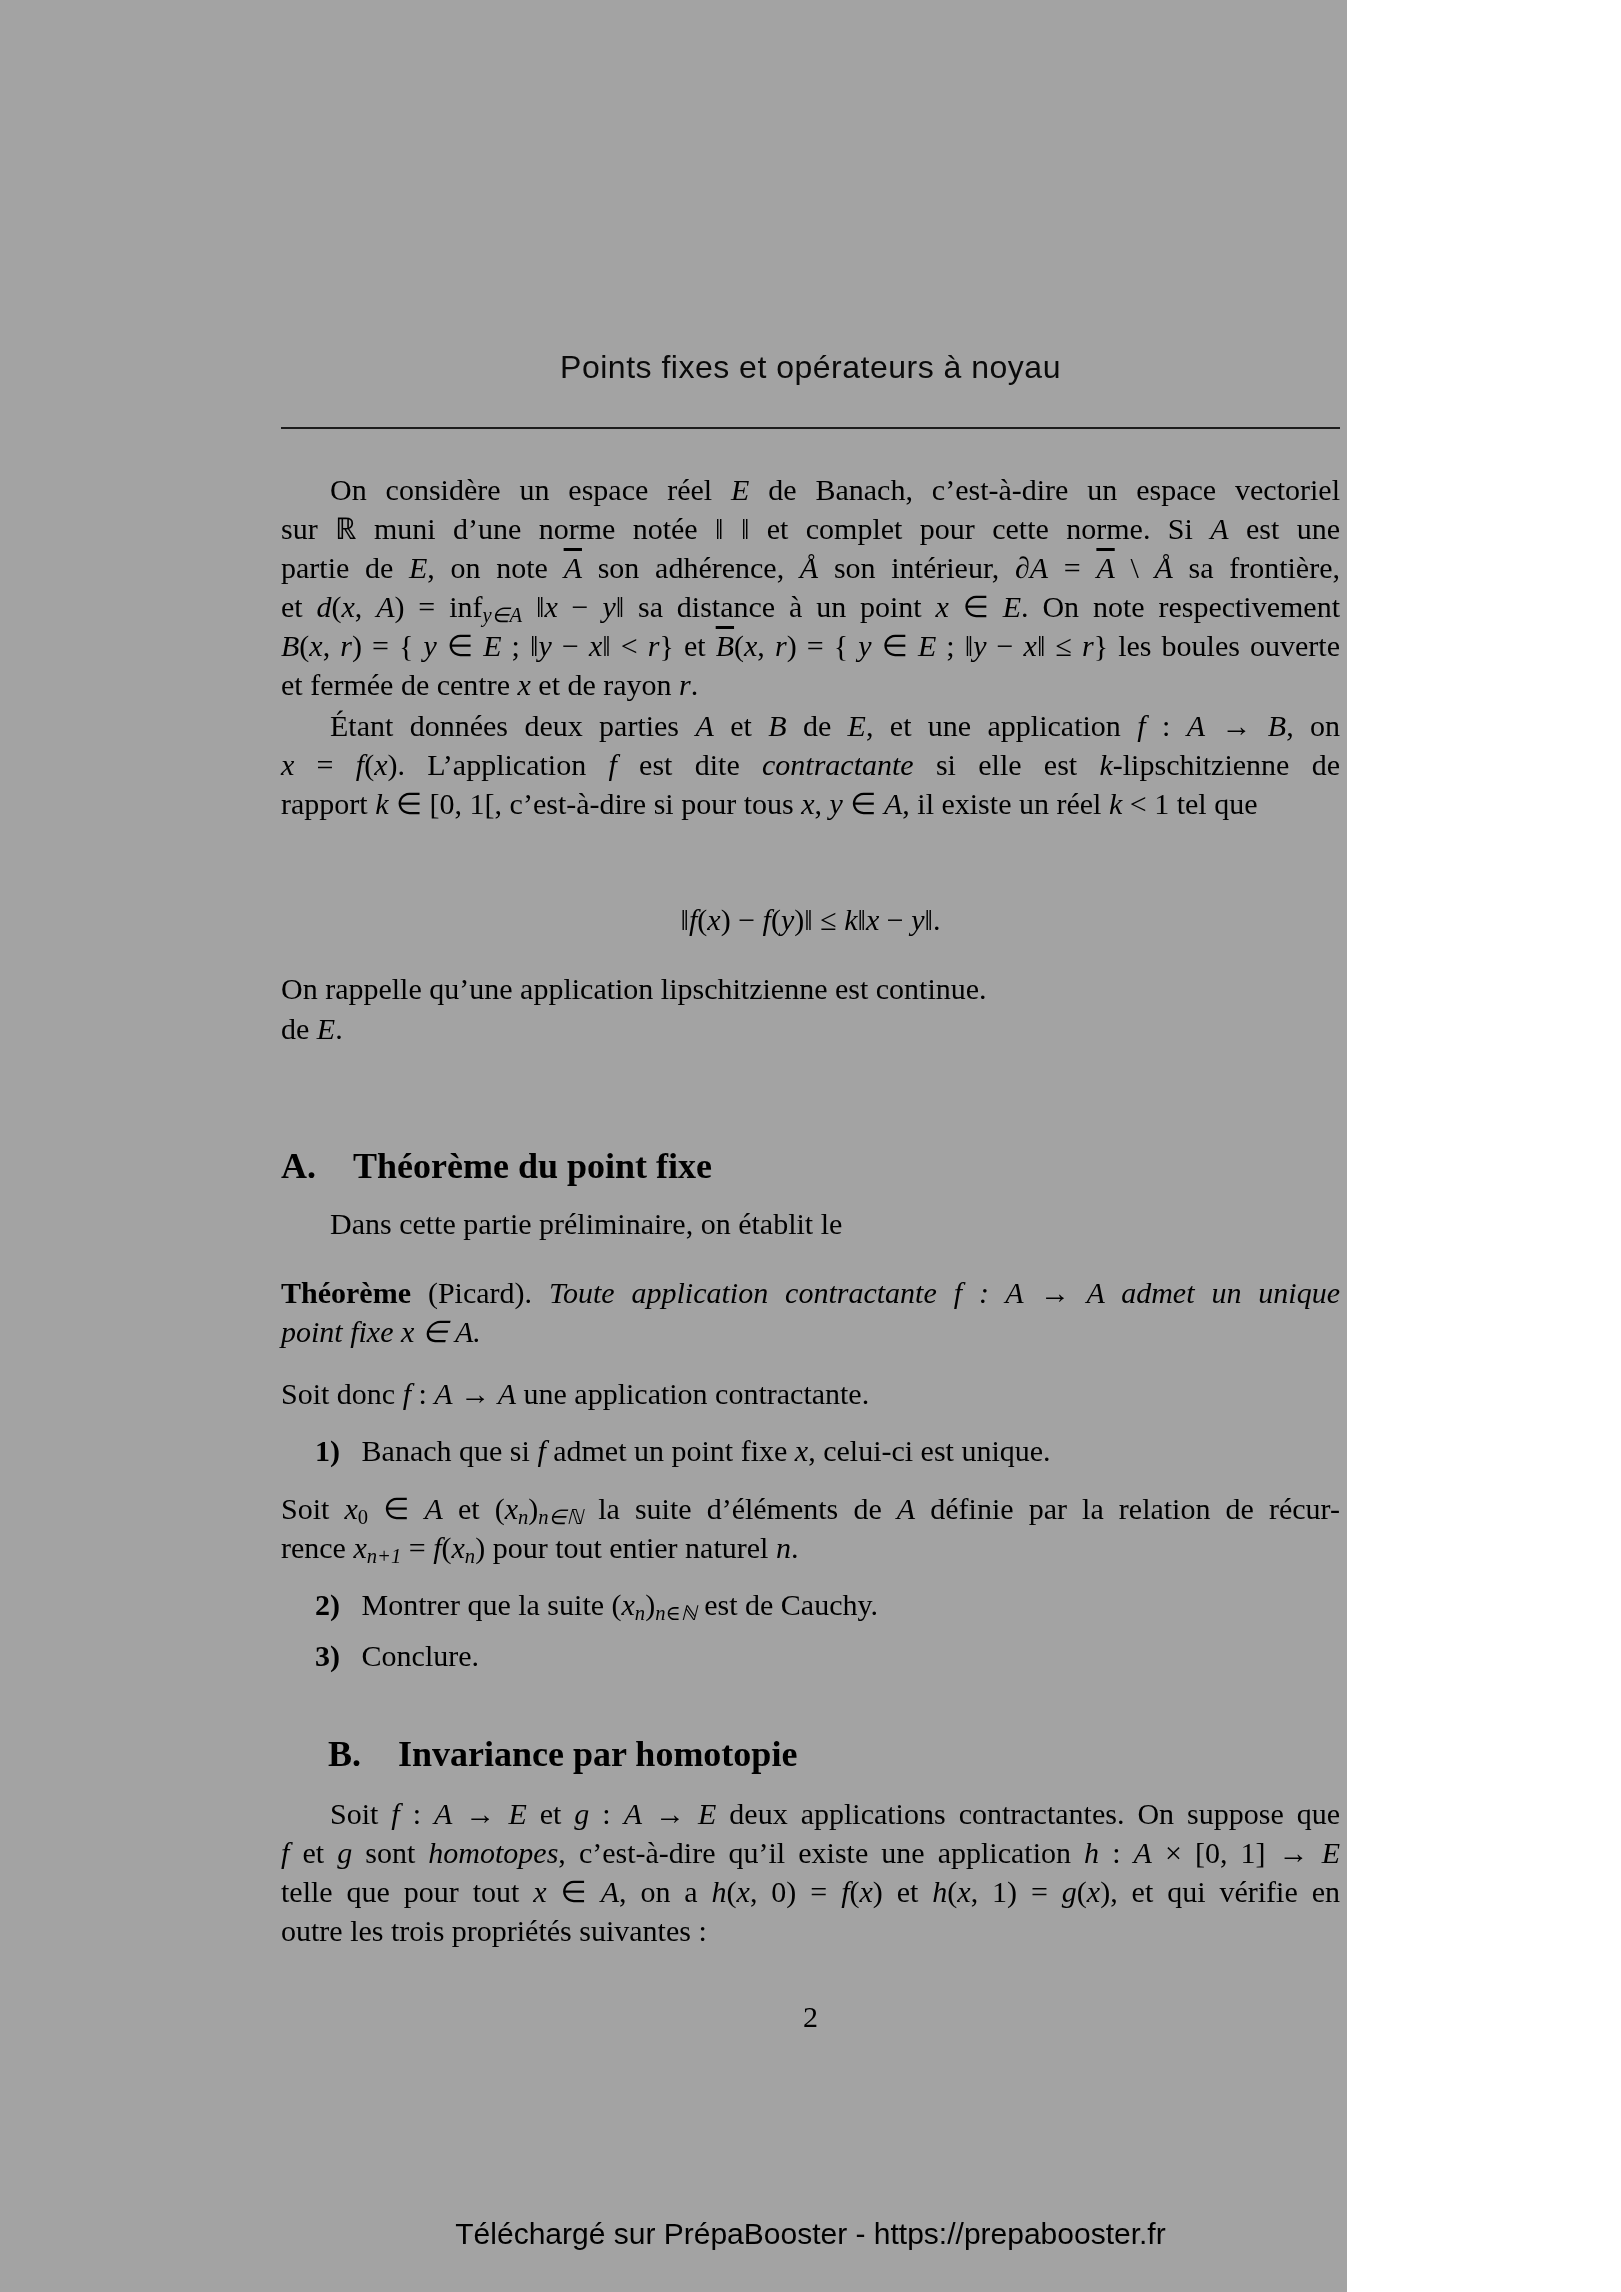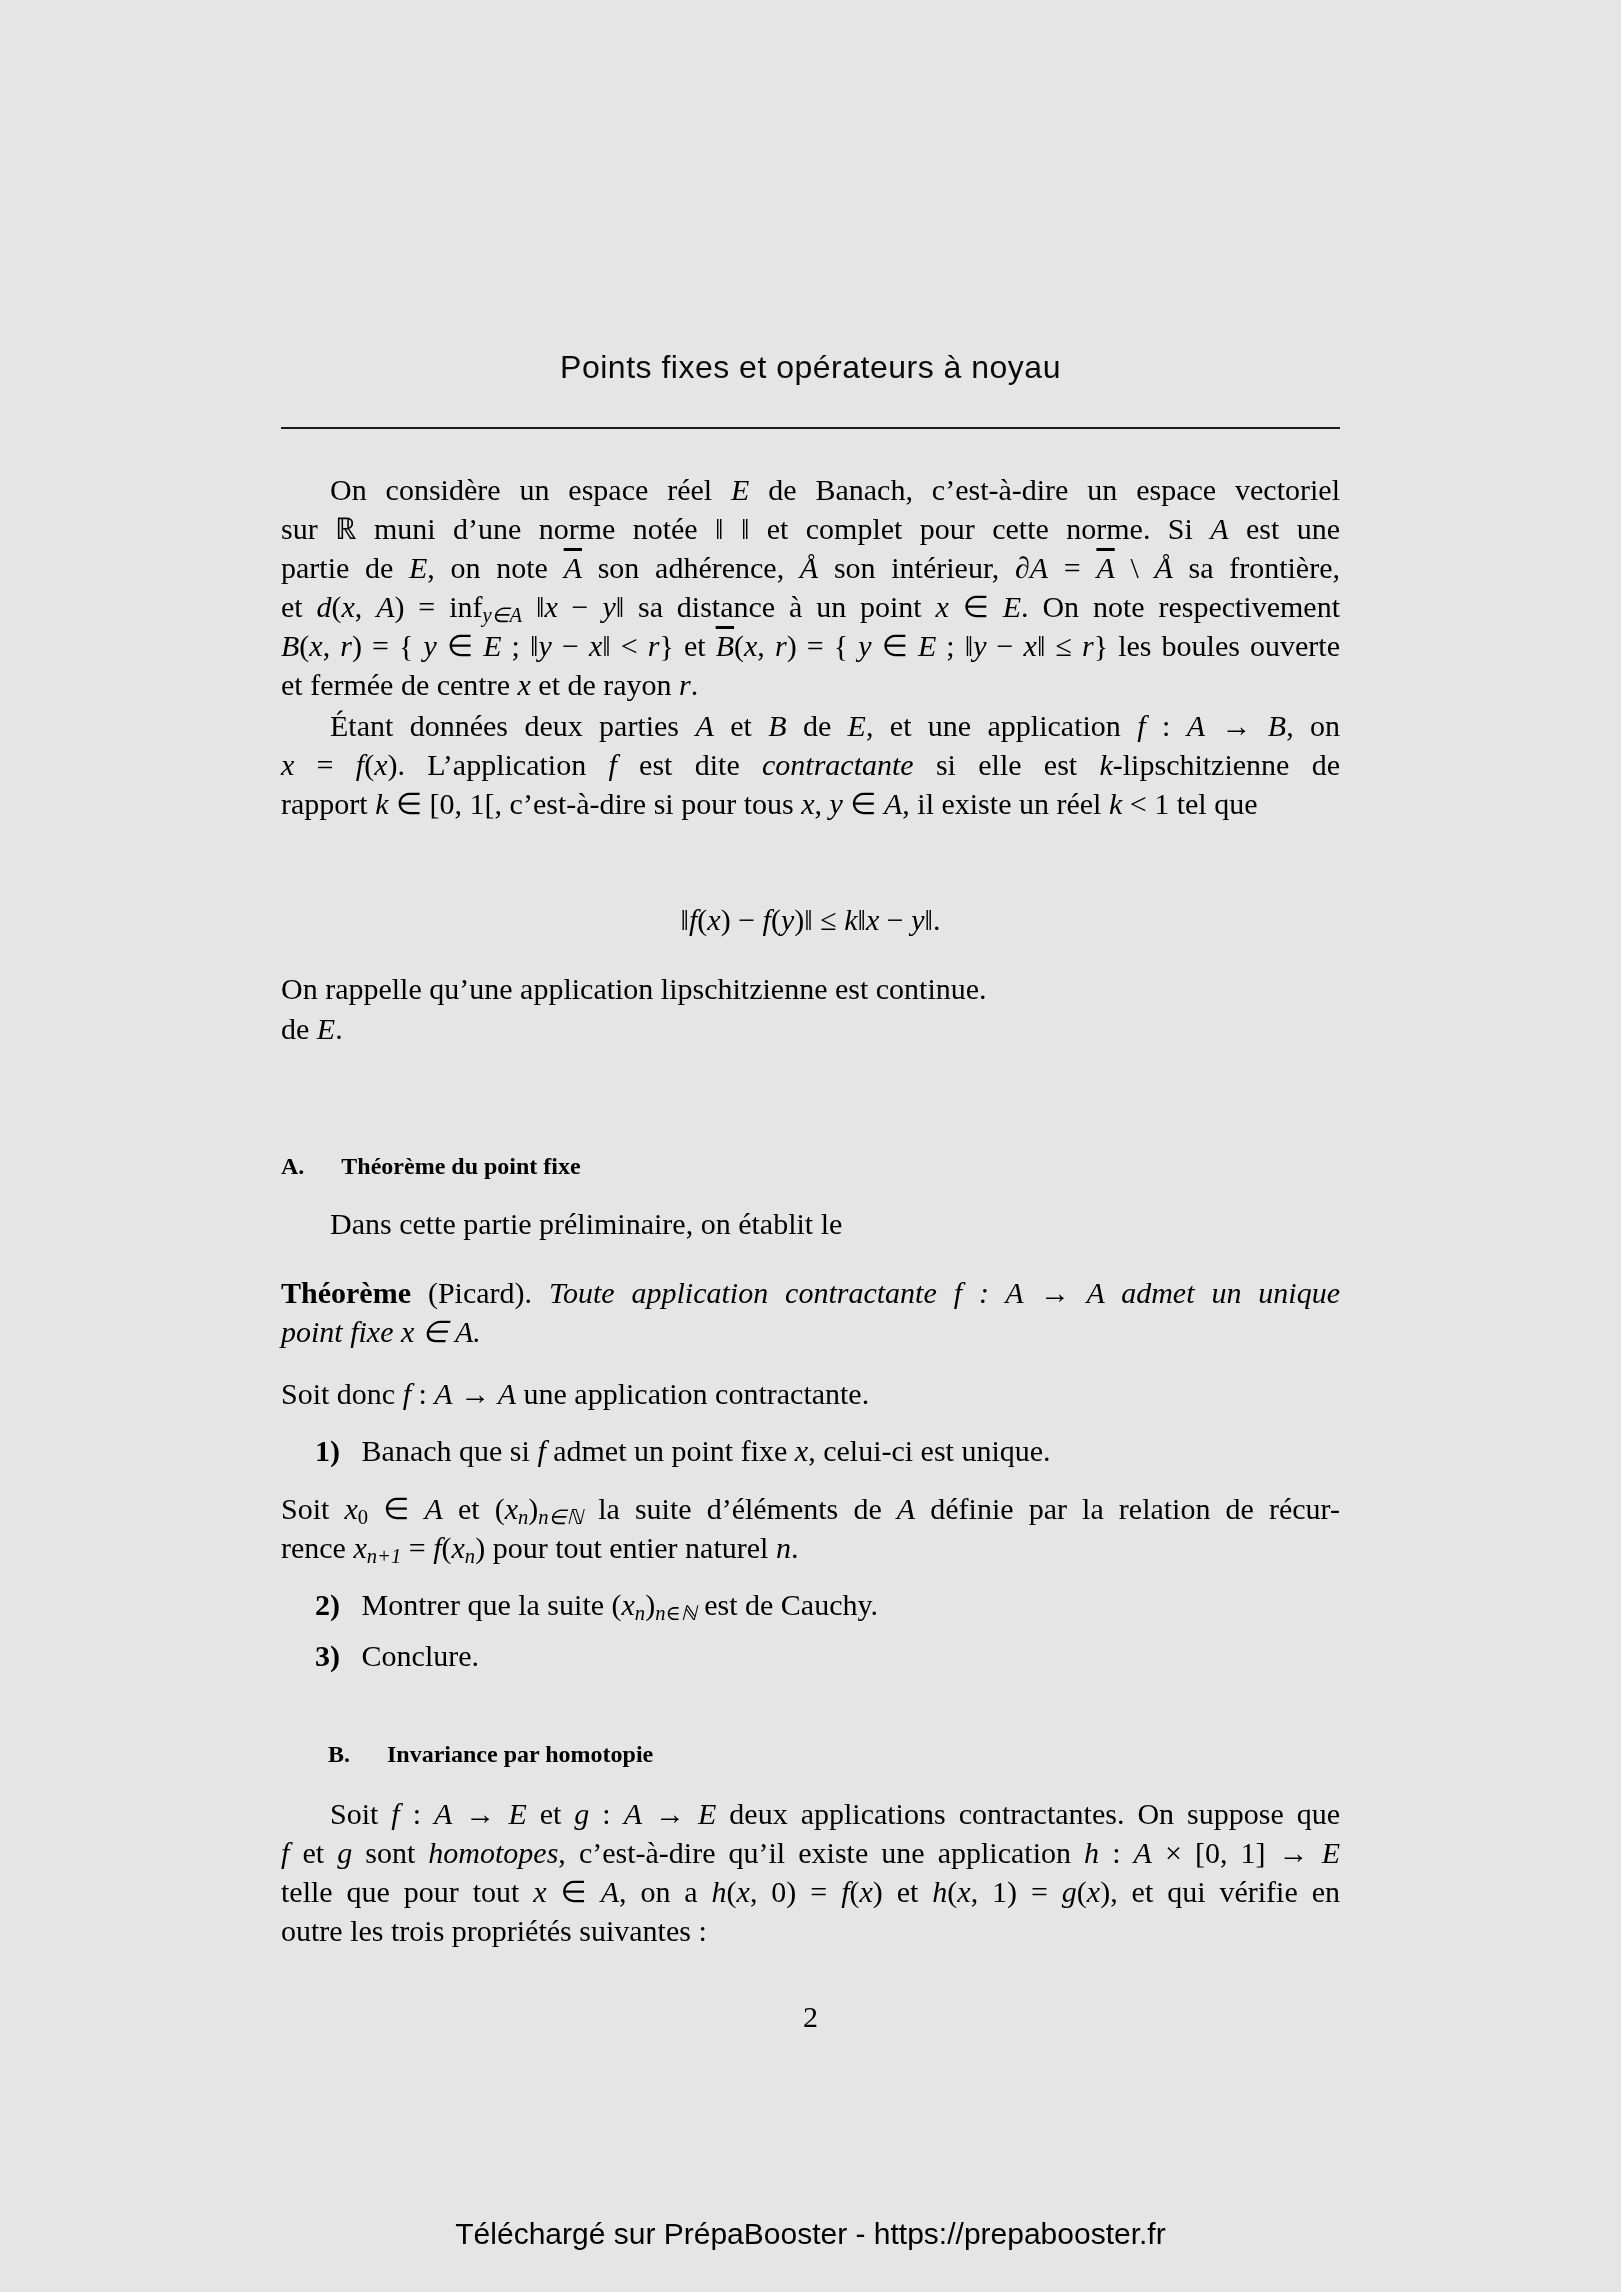--- a/index.html
+++ b/index.html
@@ -1,27 +1,27 @@
 <!DOCTYPE html>
 <html><head>
 <meta charset="utf-8">
 <style>
   html,body{margin:0;padding:0;background:#ffffff;}
-  .page{position:relative;width:1621px;height:2293px;background:#e5e5e5;
+  .page{position:relative;width:1347px;height:2293px;background:#a3a3a3;
         font-family:"Liberation Serif","DejaVu Serif",serif;color:#000;overflow:hidden;}
   .block{position:absolute;left:281px;width:1059px;}
   .ln{font-size:30px;line-height:39px;height:39px;white-space:normal;font-family:Liberation Serif, serif;}
   .j{text-align:justify;text-align-last:justify;}
   .ind{padding-left:49px;box-sizing:border-box;}
   .i{font-style:italic;}
   .b{font-weight:700;}
   .sb{font-size:20.6px;vertical-align:-4.9px;}
   .ov{text-decoration:overline;}
   .eq{font-size:30px;line-height:39px;text-align:center;}
-  .heading{font-size:24px;font-weight:700;line-height:39px;}
+  .heading{font-size:36px;font-weight:700;line-height:39px;}
   .hnum{margin-right:37px;}
   .item{font-size:30px;line-height:39px;margin-left:34px;}
   .inum{font-weight:700;margin-right:21.6px;}
   #title{top:349px;text-align:center;font-family:"Liberation Sans","DejaVu Sans",sans-serif;
          font-size:32px;font-weight:300;letter-spacing:0.5px;color:#0a0a0a;}
   #rule{top:427px;border-top:2px solid #1c1c1c;height:0;}
   #p1{top:470px;} #p2{top:706px;} #equation{top:900px;} #p3{top:969px;} #p4{top:1009px;}
   #headingA{top:1147px;} #pA-intro{top:1204px;} #theorem{top:1273px;} #p-soitdonc{top:1374px;}
   #item1{top:1431px;} #p-suite{top:1489px;} #item2{top:1585px;} #item3{top:1636px;}
   #headingB{top:1735px;margin-left:47px;} #pB{top:1794px;}

